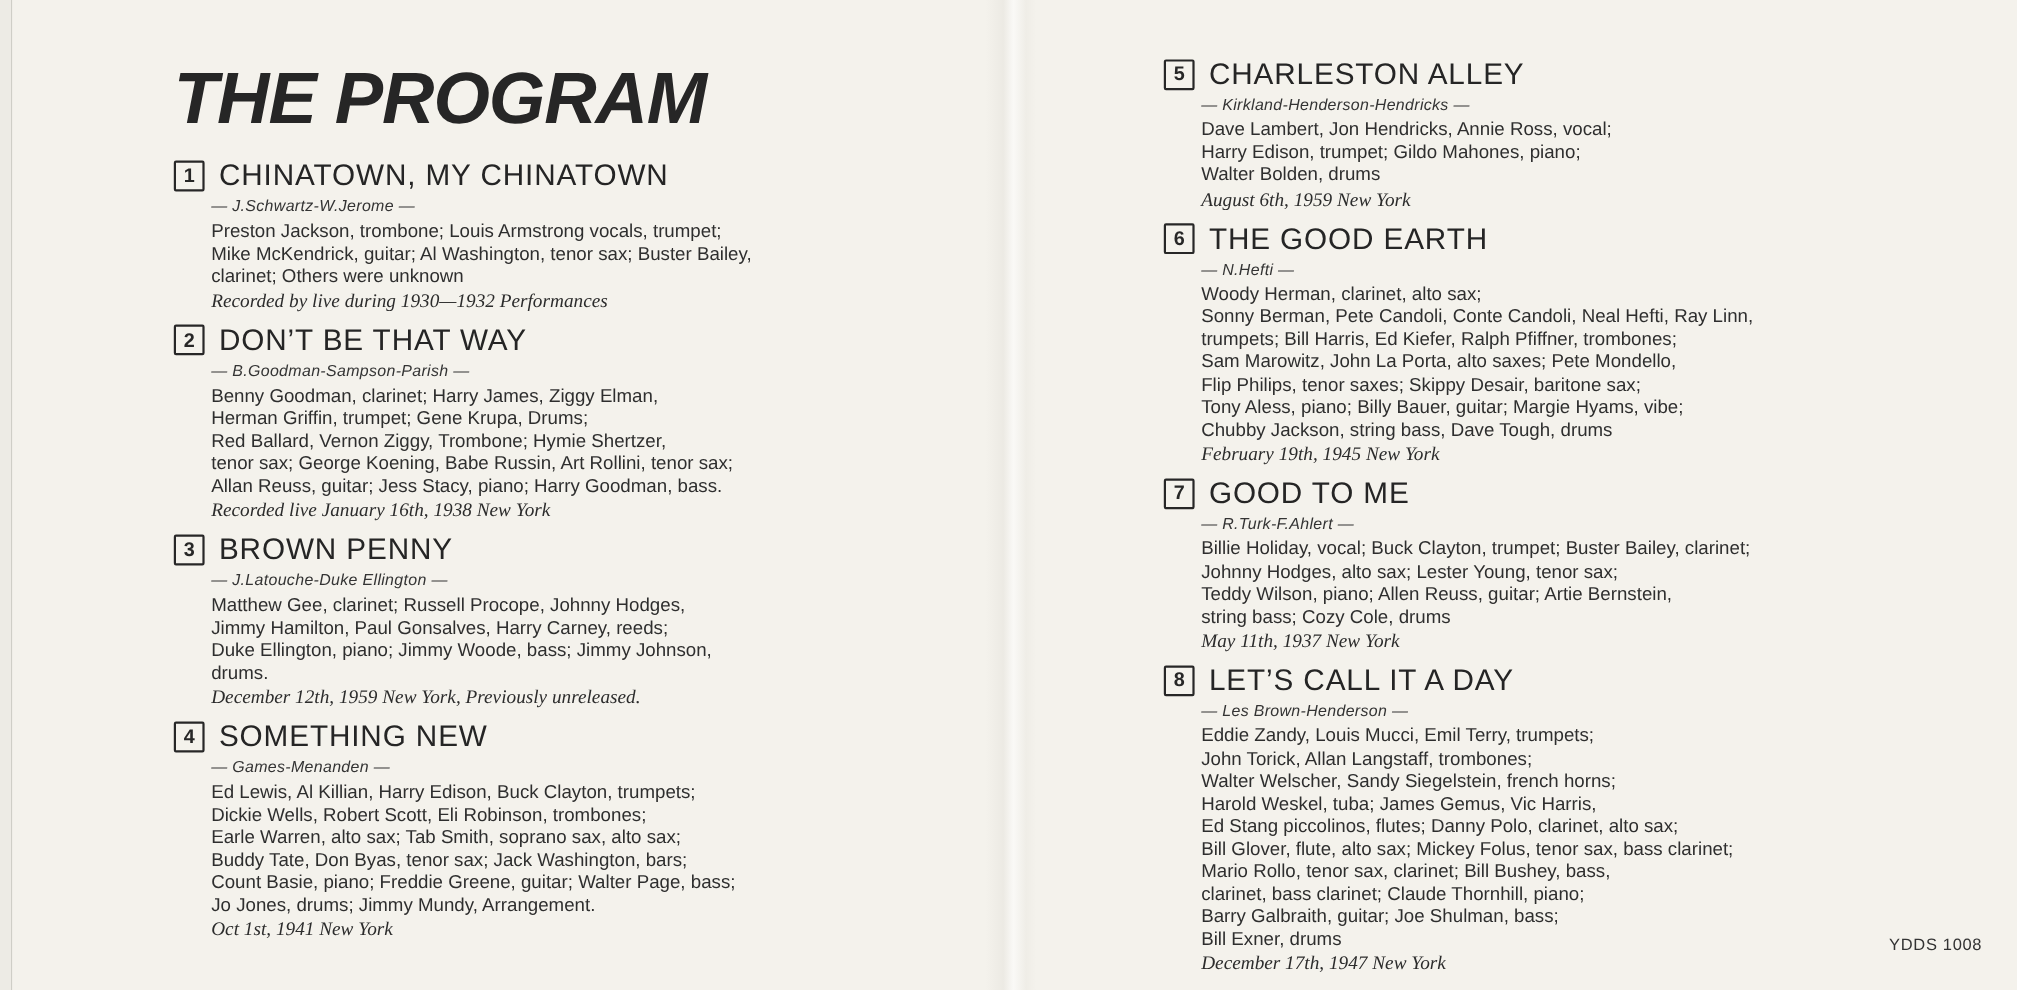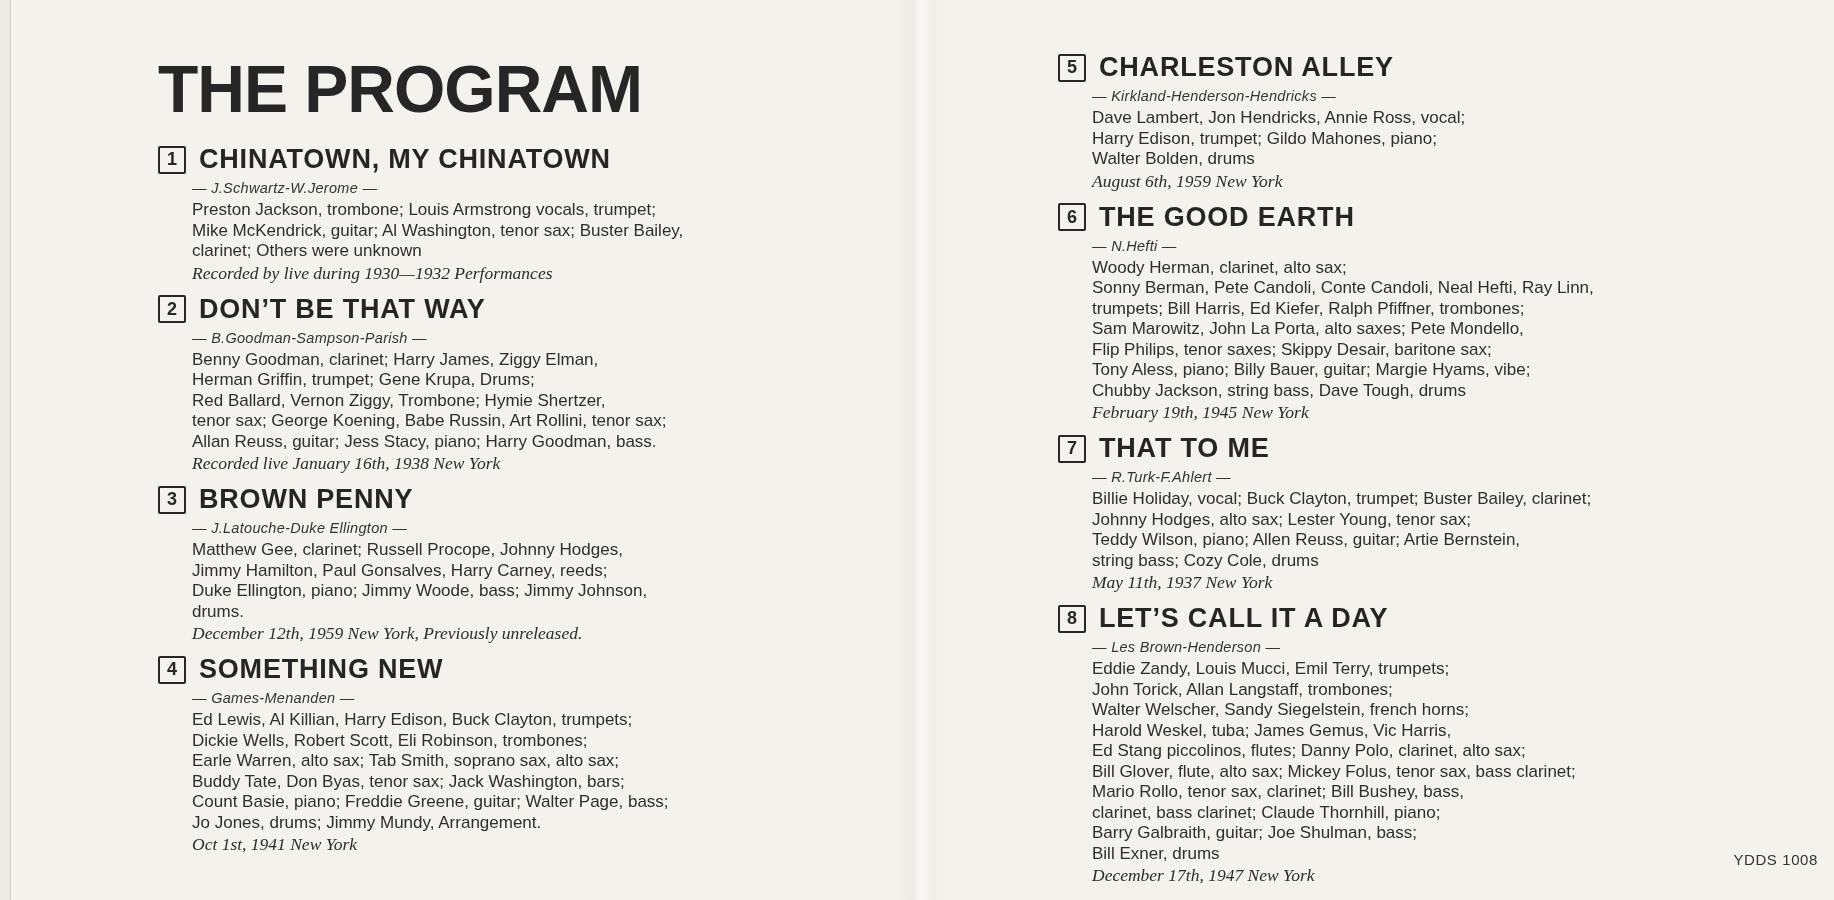--- a/index.html
+++ b/index.html
@@ -15,46 +15,46 @@
   .fold {
     position:absolute; left:896px; top:0; width:46px; height:100%;
     background:linear-gradient(90deg, rgba(0,0,0,0) 0%, rgba(90,85,75,0.05) 35%,
       rgba(255,255,255,0.55) 55%, rgba(90,85,75,0.03) 80%, rgba(0,0,0,0) 100%);
   }
   .page-left  { position:absolute; left:158px; top:56px;  width:700px; }
   .page-right { position:absolute; left:1058px; top:52px; width:780px; }
 
   .booklet-title {
     font-size:66px; font-weight:bold; letter-spacing:-1px;
-    color:#262626; line-height:1.0; margin:0 0 22px 0;
+    color:#262626; line-height:1.0; margin:0 0 22px 0;font-style:italic;
   }
   .entry { margin-bottom:10px; }
   .entry-header { display:flex; align-items:center; margin-bottom:4px; }
   .num {
     flex:0 0 auto; width:24px; height:24px; margin-right:13px;
     border:2.5px solid #272727; border-radius:2px;
     display:flex; align-items:center; justify-content:center;
     font-weight:bold; font-size:18px; color:#272727; background:transparent;
   }
   .track-title {
-    font-size:27px; font-weight:bold; color:#252525; letter-spacing:0.8px;
+    font-size:27px; font-weight:normal; color:#252525; letter-spacing:0.8px;
     white-space:nowrap;
   }
   .entry-body { padding-left:34px; }
   .composer {
     font-style:italic; font-size:14.5px; color:#343434;
     letter-spacing:0.3px; line-height:18px; margin-bottom:3px;
   }
   .pline { font-size:17px; line-height:20.5px; color:#2e2e2e; white-space:nowrap; }
   .note {
     font-family:"Liberation Serif", serif; font-style:italic;
     font-size:17.5px; line-height:21px; color:#2c2c2c; margin-top:1px; white-space:nowrap;
   }
   .catalog {
-    position:absolute; right:16px; bottom:32px;
+    position:absolute; right:32px; bottom:32px;
     font-size:15px; letter-spacing:0.6px; color:#333;
   }
 </style>
 </head>
 <body>
 
 <div class="scan">
   <div class="edge-left"></div>
   <div class="fold"></div>
 
@@ -153,21 +153,21 @@
         <div class="pline">Flip Philips, tenor saxes; Skippy Desair, baritone sax;</div>
         <div class="pline">Tony Aless, piano; Billy Bauer, guitar; Margie Hyams, vibe;</div>
         <div class="pline">Chubby Jackson, string bass, Dave Tough, drums</div>
         <div class="note">February 19th, 1945 New York</div>
       </div>
     </div>
 
     <div class="entry">
       <div class="entry-header">
         <span class="num">7</span>
-        <span class="track-title">THAT TO ME</span>
+        <span class="track-title">GOOD TO ME</span>
       </div>
       <div class="entry-body">
         <div class="composer">— R.Turk-F.Ahlert —</div>
         <div class="pline">Billie Holiday, vocal; Buck Clayton, trumpet; Buster Bailey, clarinet;</div>
         <div class="pline">Johnny Hodges, alto sax; Lester Young, tenor sax;</div>
         <div class="pline">Teddy Wilson, piano; Allen Reuss, guitar; Artie Bernstein,</div>
         <div class="pline">string bass; Cozy Cole, drums</div>
         <div class="note">May 11th, 1937 New York</div>
       </div>
     </div>

